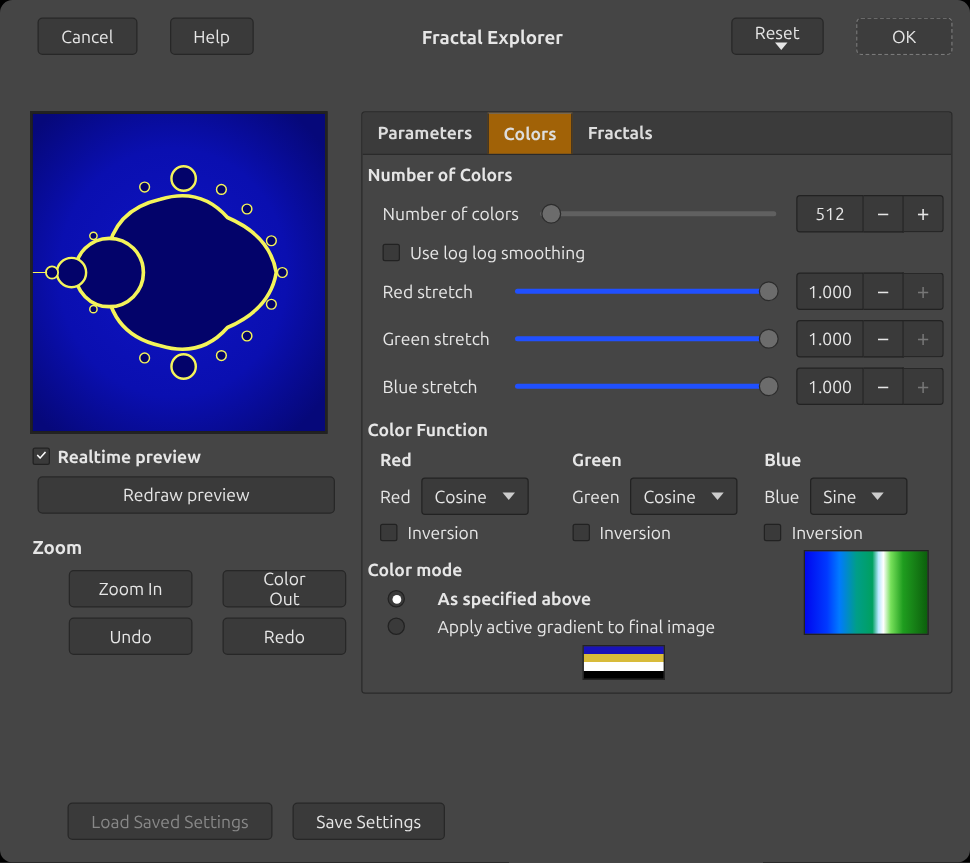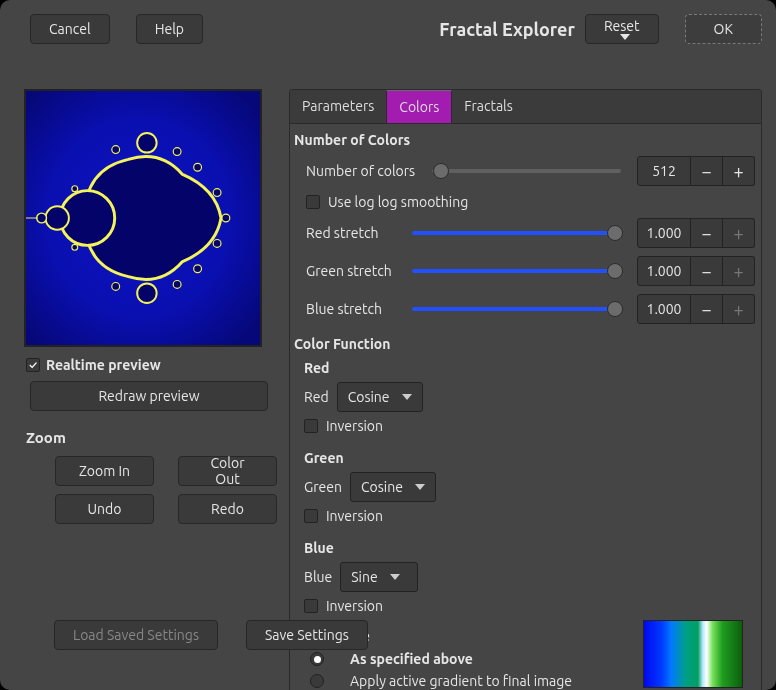--- a/index.html
+++ b/index.html
@@ -1,66 +1,66 @@
 <!DOCTYPE html>
 <html><head>
 <meta charset="utf-8">
 <style>
   * { box-sizing: border-box; margin: 0; padding: 0; font-family: "Segoe UI", "Ubuntu", sans-serif; }
   body { background: #000; width: 776px; height: 690px; overflow: hidden; color: #e6e6e6; font-size: 14px; }
   .window { background: #454545; width: 776px; height: 690px; border-radius: 10px; padding: 14px; position: relative; }
   
   .header { display: flex; align-items: center; gap: 10px; margin-bottom: 45px; }
   .btn { background: #3a3a3a; border: 1px solid #272727; color: #e6e6e6; height: 30px; padding: 0 18px; border-radius: 4px; display: inline-flex; align-items: center; justify-content: center; cursor: pointer; font-size: 14px; margin-left: 16px; }
-  .title { flex: 1; text-align: right; font-weight: 600; font-size: 18px; }
+  .title { flex: 1; text-align: center; font-weight: 600; font-size: 15px; }
   .btn.reset { margin-left: auto; flex-direction: column; }
   .btn.ok { border: 1px dashed #7a7a7a; background: #3d3d3d; padding: 0 28px; }
   .chev { display: inline-block; width: 0; height: 0; border-left: 5px solid transparent; border-right: 5px solid transparent; border-top: 6px solid #e6e6e6; margin-left: 6px; }
   
   .main { display: flex; gap: 15px; }
   .left { width: 260px; }
   .preview-box { width: 238px; height: 258px; background: #1a1a1a; border: 2px solid #222; position: relative; overflow: hidden; margin-left: 10px; }
   .preview-box svg { width: 100%; height: 100%; display: block; }
   .realtime { display: flex; align-items: center; gap: 6px; margin: 10px 0 8px 12px; font-weight: 600; }
   .check { width: 14px; height: 14px; border: 1px solid #222; background: #3a3a3a; display: inline-flex; align-items: center; justify-content: center; border-radius: 2px; }
   .check.on::after { content: "✓"; font-size: 11px; color: #fff; line-height: 1; }
   .wide-btn { display: block; width: 238px; }
   .wide-btn.btn { justify-content: center; }
   .section-h { font-weight: 600; font-size: 15px; margin: 18px 0 10px 12px; }
   .zoom-grid { display: grid; grid-template-columns: 1fr 1fr; gap: 8px; width: 238px; margin-left: 25px; }
   
   .right { flex: 1; border: 1px solid #2a2a2a; border-radius: 3px; background: #454545; overflow: hidden; }
   .tabs { display: flex; background: #3b3b3b; border-bottom: 1px solid #2a2a2a; }
-  .tab { padding: 8px 12px; cursor: pointer; color: #ddd; }
-  .tab.active { background: #a21caf; border: 1px solid #2a2a2a; border-top: 1px solid #6a6a6a; border-bottom: none; }
+  .tab { padding: 8px 12px; cursor: pointer; color: #ddd; font-weight: bold; }
+  .tab.active { background: #a16207; border: 1px solid #2a2a2a; border-top: 1px solid #6a6a6a; border-bottom: none; }
   .group-h { font-weight: 700; padding: 8px 6px 4px 4px; }
   .row { display: flex; align-items: center; gap: 10px; padding: 4px 6px 4px 16px; }
   .row .lbl { min-width: 116px; }
   .slider-wrap { flex: 1; position: relative; height: 18px; display: flex; align-items: center; }
   .track { height: 4px; background: #606060; border-radius: 2px; width: 100%; }
   .track.blue { background: linear-gradient(to right, #2050ff 0%, #2050ff var(--fill,0%), #606060 var(--fill,0%), #606060 100%); }
   .thumb { position: absolute; top: 50%; transform: translate(-50%,-50%); width: 16px; height: 16px; background: #6c6c6c; border: 1px solid #2c2c2c; border-radius: 50%; }
   .numbox { display: flex; margin-left: 6px; }
   .numval { background: #3a3a3a; border: 1px solid #222; width: 54px; height: 30px; display: flex; align-items: center; justify-content: center; border-radius: 3px 0 0 3px; font-size: 14px; }
   .stepbtn { width: 32px; height: 30px; background: #3a3a3a; border: 1px solid #222; border-left: none; display: flex; align-items: center; justify-content: center; font-size: 18px; cursor: pointer; }
   .stepbtn.disabled { color: #777; }
   .stepbtn:last-child { border-radius: 0 3px 3px 0; }
   .inline-check { display: flex; align-items: center; gap: 8px; padding: 4px 6px 4px 16px; }
-  .func-cols { display: flex; gap: 10px; padding: 4px 6px 0 14px; flex-direction: column; }
+  .func-cols { display: flex; gap: 10px; padding: 4px 6px 0 14px; }
   .func-col { flex: 1; }
   .func-col .subh { font-weight: 600; margin-bottom: 6px; }
   .func-row { display: flex; align-items: center; gap: 8px; margin-bottom: 6px; }
   .select { background: #3a3a3a; border: 1px solid #222; border-radius: 3px; height: 30px; padding: 0 10px; display: flex; align-items: center; gap: 6px; min-width: 78px; cursor: pointer; }
   .select .chev { border-top-color: #ccc; }
   .radio-row { display: flex; align-items: center; gap: 26px; padding: 3px 6px 3px 20px; }
   .radio { width: 14px; height: 14px; border-radius: 50%; border: 1px solid #222; background: #3a3a3a; display: inline-flex; align-items: center; justify-content: center; }
   .radio.on::after { content: ""; width: 7px; height: 7px; border-radius: 50%; background: #fff; }
   .gradient-preview { width: 100px; height: 68px; border: 1px solid #222; background: linear-gradient(to right, #0008ef 0%, #003aff 18%, #007aff 28%, #009e89 42%, #00a060 55%, #b9e8ff 60%, #ffffff 64%, #77e05a 70%, #1f9d1f 80%, #0c5f0c 100%); position: absolute; right: 18px; }
   .active-grad { width: 66px; height: 28px; background: linear-gradient(to bottom, #1912b8 0%, #1912b8 25%, #d8bb3a 25%, #d8bb3a 50%, #ffffff 50%, #ffffff 75%, #000000 75%, #000000 100%); margin: 4px auto 0 176px; border: 1px solid #222; }
-  .footer { position: absolute; bottom: 40px; left: 38px; display: flex; gap: 12px; }
+  .footer { position: absolute; bottom: 18px; left: 38px; display: flex; }
   .footer .btn.disabled { color: #888; }
   .color-mode-wrap { position: relative; padding-bottom: 10px; }
 </style>
 </head>
 <body>
 
 <div class="window">
 
   <div class="header">
     <button class="btn">Cancel</button>

